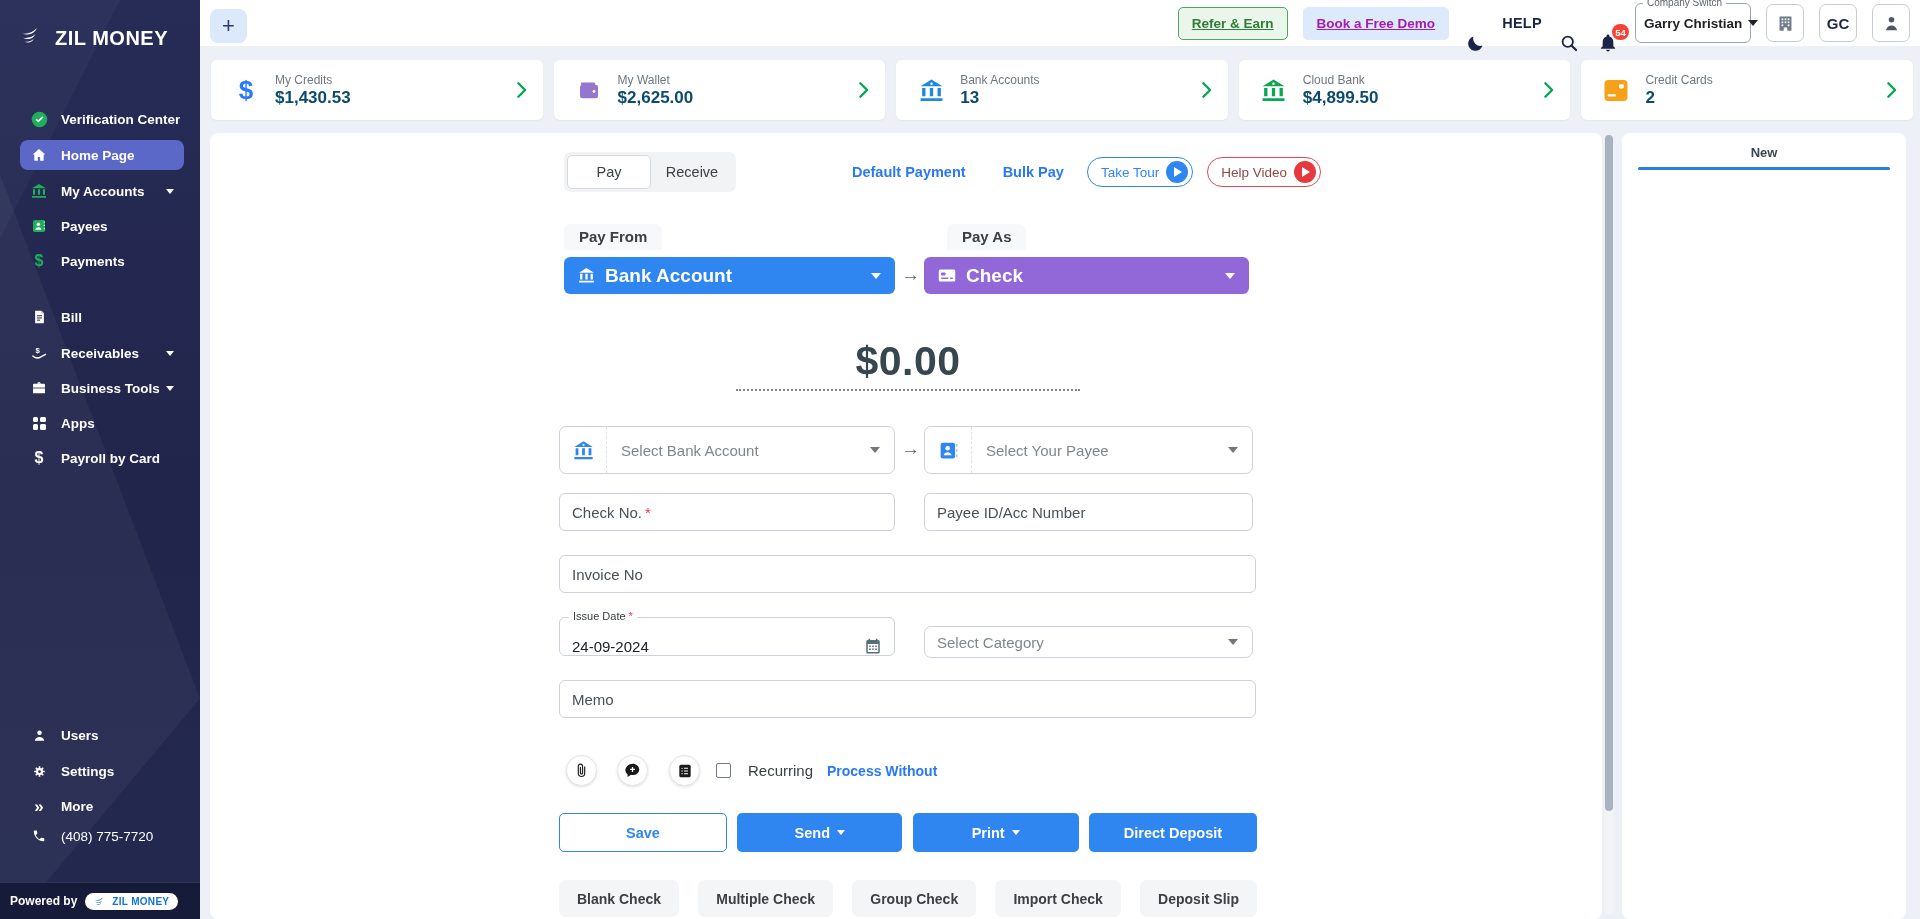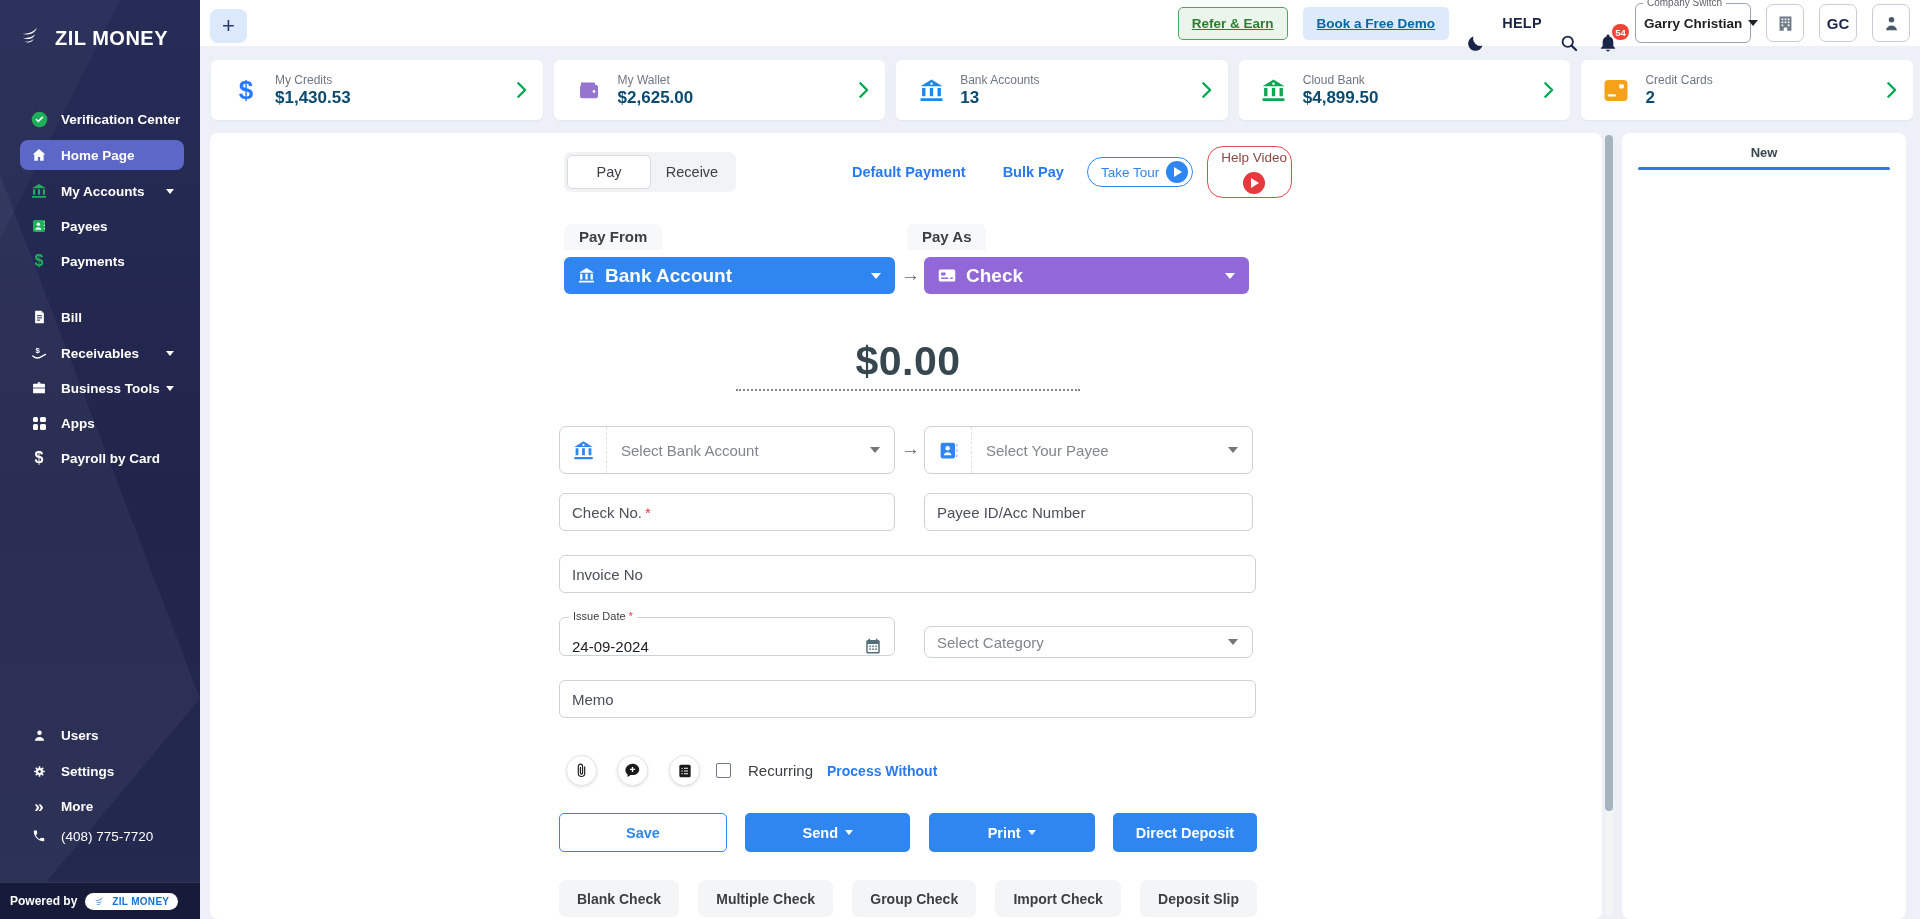--- a/index.html
+++ b/index.html
@@ -72,21 +72,21 @@
     position:absolute; right:10px; top:0; height:46px;
     display:flex; align-items:center; gap:15px;
   }
   .refer-btn{
     background:#eaf6ec; border:1px solid #4ca95c; border-radius:5px;
     color:#2e7d32; font-size:13.5px; font-weight:700; text-decoration:underline;
     padding:8px 13px; cursor:pointer;
   }
   .demo-btn{
     background:#ddeafc; border:1px solid #ddeafc; border-radius:5px;
-    color:#0369a1; font-size:13.5px; font-weight:700; text-decoration:underline;
+    color:#a21caf; font-size:13.5px; font-weight:700; text-decoration:underline;
     padding:8px 13px; cursor:pointer;
   }
   .icon-btn{ background:none; border:none; cursor:pointer; display:flex; align-items:center; position:relative; padding:2px;margin-top:40px;}
   .help-label{ color:#1b2547; font-size:14.5px; font-weight:700; letter-spacing:.3px; cursor:pointer;}
   .badge{
     position:absolute; top:-7px; right:-9px; min-width:17px; height:16px;
     background:#f44336; border-radius:9px; color:#fff; font-size:9.5px; font-weight:700;
     display:flex; align-items:center; justify-content:center; padding:0 3px;
   }
   .company-switch{
@@ -135,21 +135,21 @@
     display:flex; align-items:center; padding:3px; flex:0 0 auto;
   }
   .seg-btn{ flex:1; height:34px; border:none; background:transparent; color:#3c4043; font-size:14.5px; cursor:pointer; border-radius:5px;}
   .seg-btn.selected{ background:#fff; border:1px solid #d7dbdf; }
   .link-bold{ color:#2979f2; font-size:14.5px; font-weight:700; cursor:pointer; text-decoration:none; white-space:nowrap;}
   .pill-btn{
     display:flex; align-items:center; gap:7px; background:#fff; border-radius:16px;
     font-size:13.5px; font-weight:500; padding:3px 4px 3px 13px; cursor:pointer; white-space:nowrap;
   }
   .pill-blue{ border:1.5px solid #2f86f0; color:#2f86f0; }
-  .pill-red{ border:1.5px solid #e5484d; color:#8c4a45;flex-direction:column; }
+  .pill-red{ border:1.5px solid #e5484d; color:#8c4a45; }
   .play-circle{ width:22px; height:22px; border-radius:50%; display:flex; align-items:center; justify-content:center;}
   .play-circle.blue{ background:#2f86f0; } .play-circle.red{ background:#e5393e; }
   .play-tri{ width:0; height:0; border-top:5px solid transparent; border-bottom:5px solid transparent; border-left:8px solid #fff; margin-left:2px;}
   
   .pay-tab{
     background:#f7f8fa; border-radius:7px 7px 0 0; padding:4px 15px 5px;
     color:#3c4043; font-size:15px; font-weight:700; display:inline-block;
   }
   .dd-big{
     height:37px; border-radius:6px; display:flex; align-items:center; gap:10px;
@@ -528,21 +528,21 @@
       </span>
       <span class="pill-btn pill-red" style="margin-left:14px">
         <span>Help Video</span>
         <span class="play-circle red">
             <span class="play-tri"></span>
           </span>
       </span>
     </div>
 
     <span class="row-abs pay-tab" style="top:91px; left:5px;">Pay From</span>
-    <span class="row-abs pay-tab" style="top:91px; left:348px;">Pay As</span>
+    <span class="row-abs pay-tab" style="top:91px; left:388px;">Pay As</span>
 
     <div class="row-abs dd-big dd-blue" style="top:124px; left:5px; width:331px;">
       <svg width="17" height="17" viewBox="0 0 24 24" fill="#fff">
           <path d="M12 1.5 1.5 8h21zM3 9.5h3.2v8H3zm7.4 0h3.2v8h-3.2zm7.4 0H21v8h-3.2zM1.5 19.5h21V22h-21z"></path>
         </svg>
       <span>Bank Account</span>
       <span class="caret-w"></span>
     </div>
     <span class="row-abs flow-arrow" style="top:131px; left:342px;">→</span>
     <div class="row-abs dd-big dd-purple" style="top:124px; left:365px; width:325px;">
@@ -653,21 +653,21 @@
     <div class="row-abs actions">
       <button class="btn btn-outline">Save</button>
       <button class="btn btn-fill" style="width:165px">
         <span>Send</span>
         <span class="caret-w2"></span>
       </button>
       <button class="btn btn-fill" style="width:166px">
         <span>Print</span>
         <span class="caret-w2"></span>
       </button>
-      <button class="btn btn-fill" style="width:144px">Direct Deposit</button>
+      <button class="btn btn-fill" style="width:168px">Direct Deposit</button>
     </div>
 
     <div class="row-abs bottom-row">
       <button class="grey-btn">Blank Check</button>
       <button class="grey-btn">Multiple Check</button>
       <button class="grey-btn">Group Check</button>
       <button class="grey-btn">Import Check</button>
       <button class="grey-btn">Deposit Slip</button>
     </div>
 

